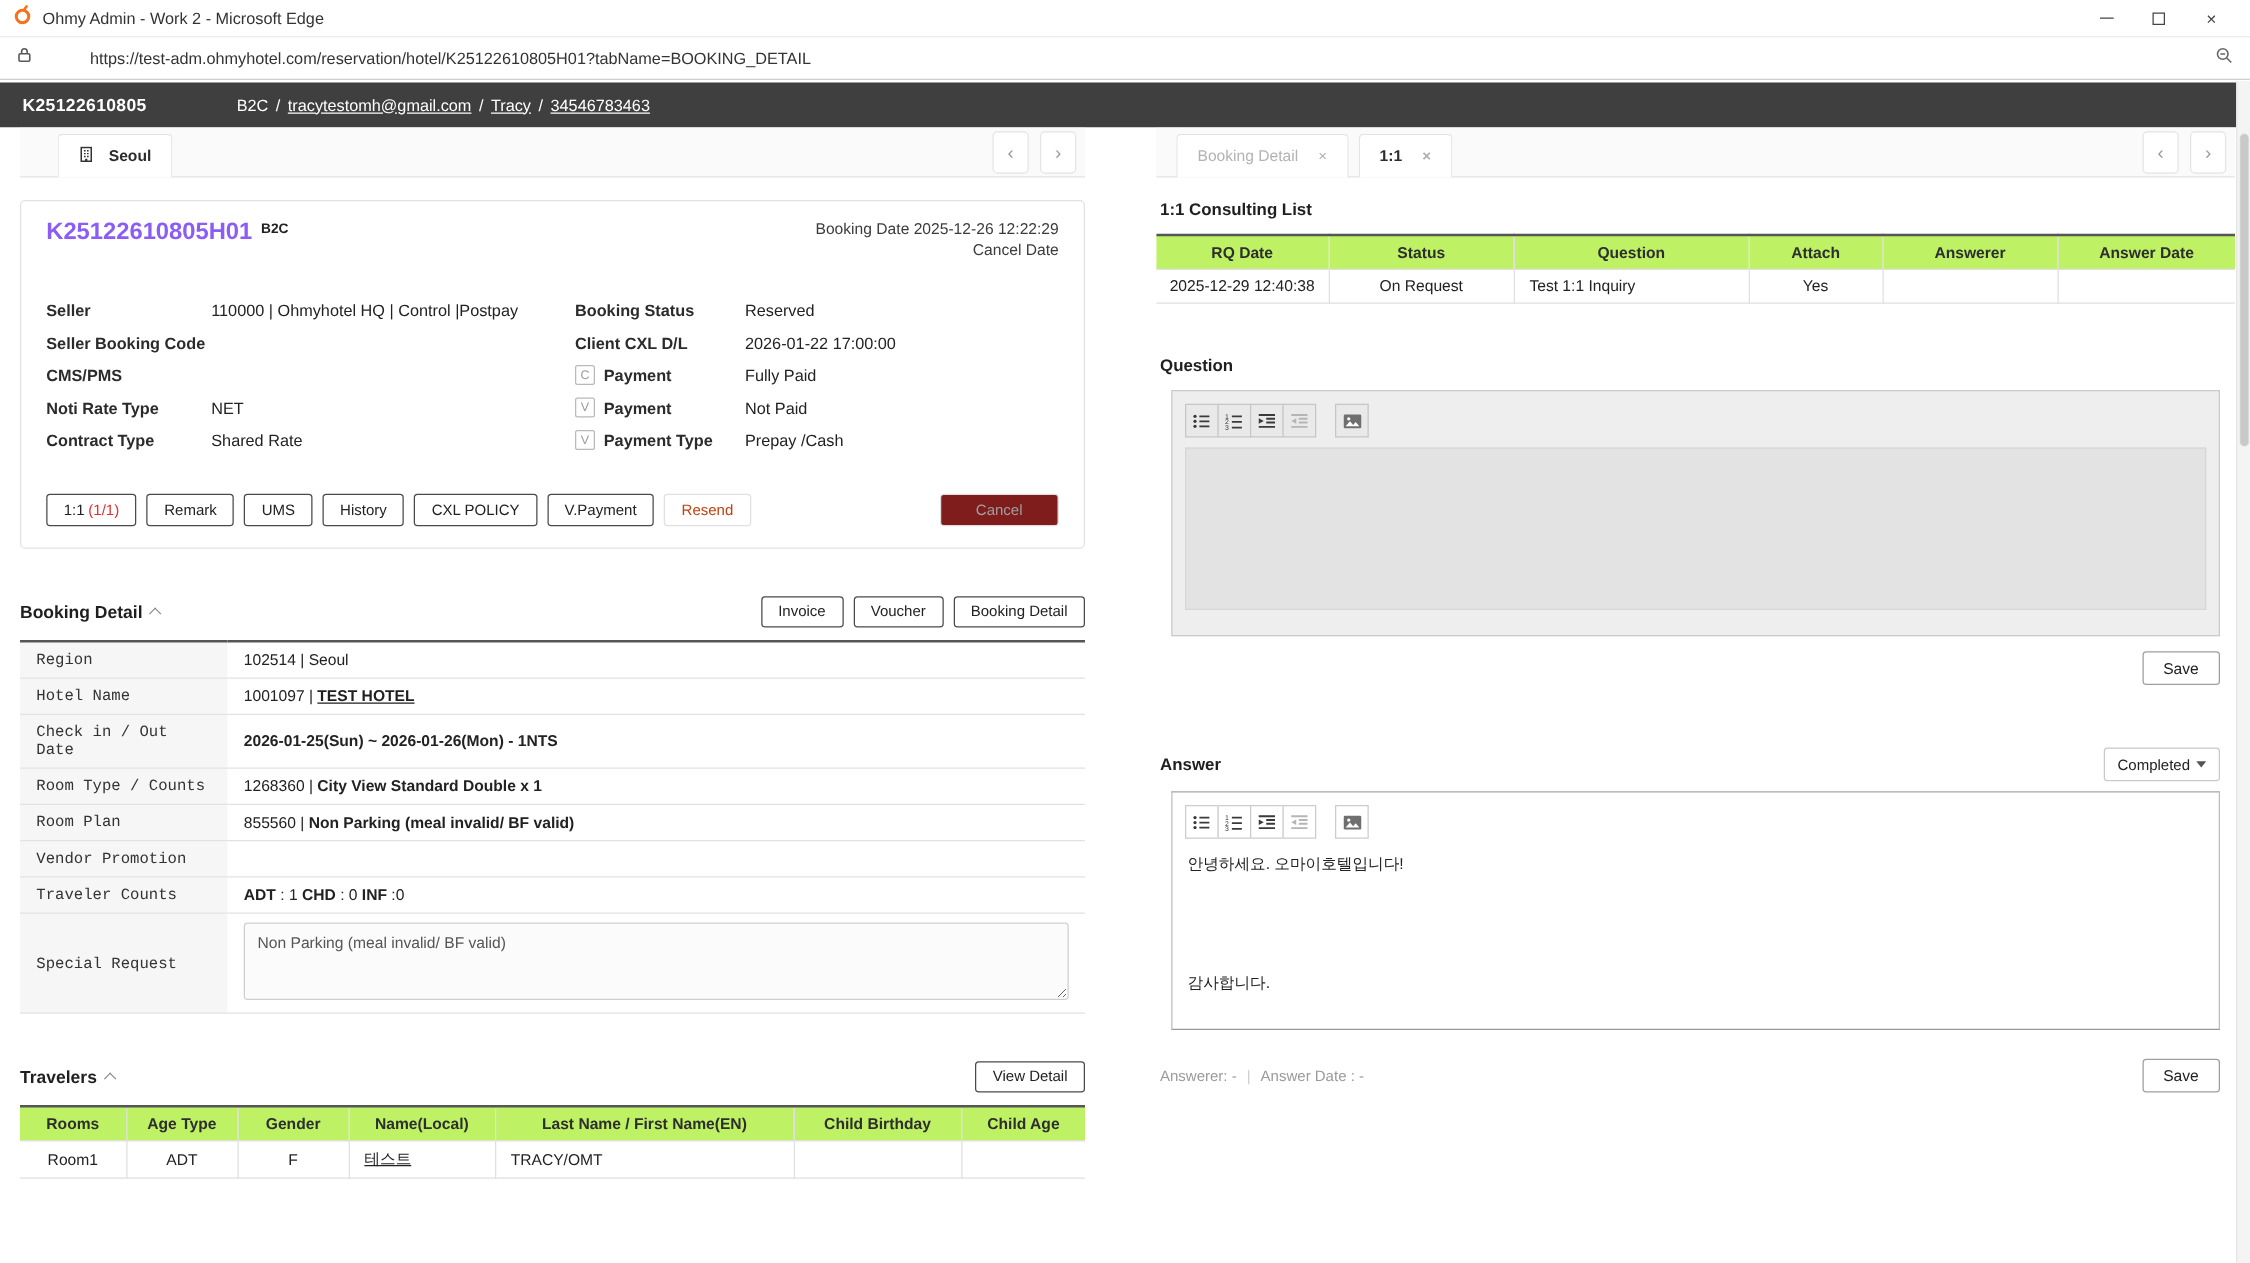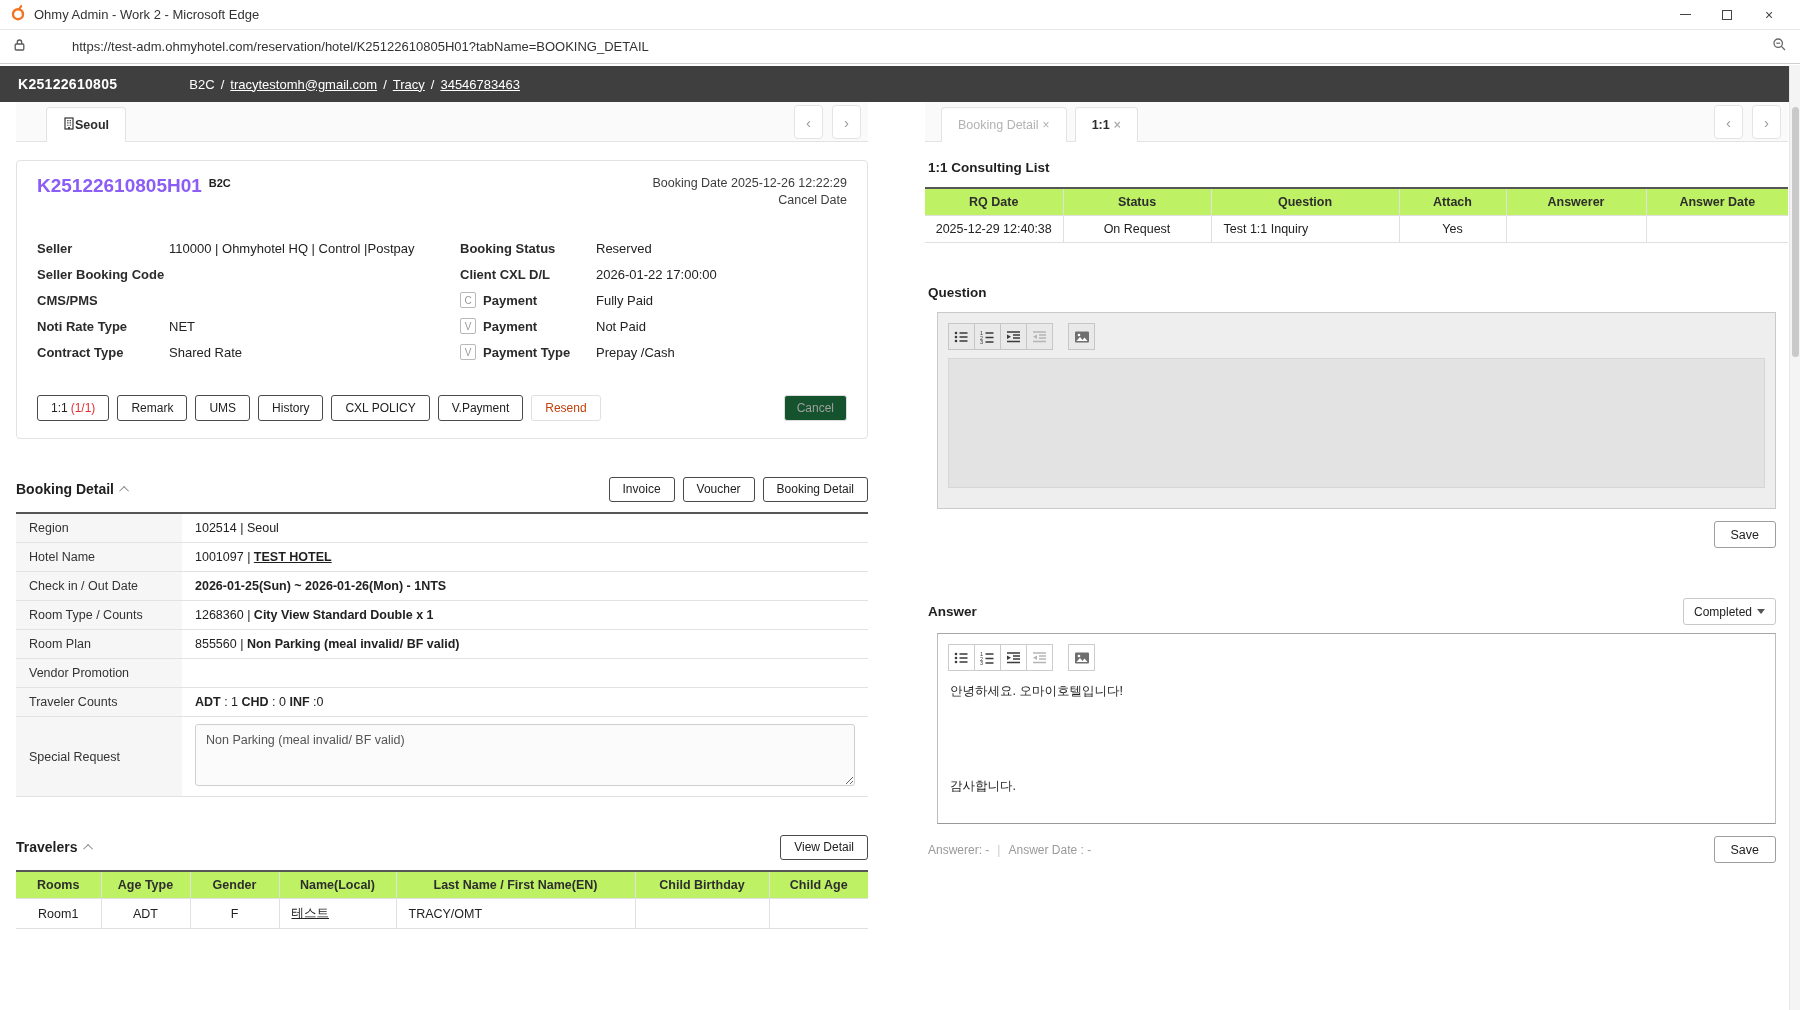--- a/index.html
+++ b/index.html
@@ -32,21 +32,21 @@
   .workspace { height:907px; display:flex; padding-left:16px; overflow:hidden; position:relative; background:#fff; }
   .panel { height:100%; overflow:hidden; }
   .panel.left  { width:852px; margin-right:57px; }
   .panel.right { width:863px; }
 
   .tabstrip { height:40px; background:#fafafa; border-bottom:1px solid #e3e3e3;
     display:flex; align-items:flex-end; position:relative; }
   .panel.left  .tabstrip { padding-left:30px; }
   .panel.right .tabstrip { padding-left:16px; gap:8px; }
   .tab { height:35px; background:#fff; border:1px solid #e3e3e3; border-bottom:none;
-    border-radius:4px 4px 0 0; display:inline-flex; align-items:center; gap:0;
+    border-radius:4px 4px 0 0; display:inline-flex; align-items:center; gap:12px;
     padding:0 16px; margin-bottom:-1px; font-size:12.5px; z-index:2; cursor:pointer; }
   .tab .tab-close { font-size:12px; color:#b0b0b0; margin-left:4px; }
   .tab.inactive { color:#b3b3b3; }
   .tab.active { color:#2c2c2c; font-weight:700; }
   .navs { position:absolute; right:7px; top:3px; display:flex; gap:9px; }
   .nav-btn { width:29px; height:34px; background:#fff; border:1px solid #e4e4e4; border-radius:4px;
     color:#9a9a9a; font-size:15px; display:flex; align-items:center; justify-content:center; cursor:pointer; }
 
   .panel-body { padding-top:18px; }
 
@@ -62,34 +62,34 @@
   .col2 .f-label { width:136px; }
   .f-value { color:#222; white-space:pre; }
   .pfx { width:16px; height:16px; border:1px solid #b9b9b9; border-radius:2px; color:#9a9a9a;
     font-size:10px; display:inline-flex; align-items:center; justify-content:center; font-weight:400; }
   .bc-actions { display:flex; gap:8px; margin-top:30px; align-items:center; }
   .btn { height:26px; padding:0 13px; background:#fff; border:1px solid #4a4a4a; border-radius:3px;
     font-size:12px; color:#222; display:inline-flex; align-items:center; cursor:pointer;
     font-family:"Liberation Sans",sans-serif; }
   .btn .red { color:#e03131; margin-left:3px; }
   .btn.disabled { border-color:#e0e0e0; color:#c2410c; cursor:default; }
-  .btn.cancel { margin-left:auto; background:#14532d; border-color:#dedede; color:#9f9f9f; padding:0 12px; cursor:default; }
+  .btn.cancel { margin-left:auto; background:#7f1d1d; border-color:#dedede; color:#9f9f9f; padding:0 28px; cursor:default; }
 
   
   .sec-head { display:flex; align-items:center; margin-top:37px; margin-bottom:10px; height:26px; }
   .sec-title { font-size:14px; font-weight:700; color:#1f1f1f; display:flex; align-items:center; gap:8px; }
   .chev-up { width:7px; height:7px; border-left:1.6px solid #8a8a8a; border-top:1.6px solid #8a8a8a;
     transform:rotate(45deg) translateY(2px); display:inline-block; }
   .sec-btns { margin-left:auto; display:flex; gap:8px; }
   .btn.sm { height:25px; font-size:12px; }
 
   table { border-collapse:collapse; width:100%; font-size:12.5px; }
   .dtable { border-top:2px solid #565656; }
   .dtable td, .dtable th { border-bottom:1px solid #e2e2e2; padding:7px 13px; text-align:left; }
-  .dtable .lbl { width:168px; background:#f6f6f6; color:#333; font-weight:400; }
+  .dtable .lbl { width:168px; background:#f6f6f6; color:#333; font-weight:400;font-family:Liberation Mono, monospace; }
   .b { font-weight:700; }
   .link-dark { font-weight:700; text-decoration:underline; color:#1f1f1f; cursor:pointer; }
   .sr-area { width:660px; height:62px; border:1px solid #cfcfcf; border-radius:3px; background:#fbfbfb;
     font-size:12.5px; color:#555; padding:8px 10px; resize:both; font-family:"Liberation Sans",sans-serif; }
 
   .gtable { border-top:2px solid #565656; border-bottom:1px solid #9a9a9a; }
   .gtable th { background:#bef264; font-weight:700; color:#2e2e2e; }
   .gtable th, .gtable td { border:1px solid #e0e0e0; border-left:none; border-right:1px solid #e0e0e0;
     padding:6px 8px; text-align:center; height:27px; }
   .gtable th:last-child, .gtable td:last-child { border-right:none; }
@@ -113,21 +113,21 @@
   .a-content { padding:11px 12px 10px; min-height:152px; font-size:12.5px; line-height:19px; color:#222; }
   .a-content p { min-height:19px; white-space:pre-wrap; }
   .save-row { display:flex; justify-content:flex-end; margin:12px 12px 0; }
   .btn.save { border-color:#9e9e9e; padding:0 16px; height:27px; font-size:12.5px; border-radius:3px; }
   .ans-head { display:flex; align-items:center; margin-top:50px; margin-right:12px; }
   .ans-head .rp-title { margin:0 0 0 3px; }
   .dropdown { margin-left:auto; width:93px; height:27px; border:1px solid #c9c9c9; border-radius:3px;
     background:#fff; display:flex; align-items:center; padding:0 10px; font-size:12px; cursor:pointer; }
   .caret { margin-left:auto; width:0; height:0; border-left:4px solid transparent;
     border-right:4px solid transparent; border-top:5px solid #555; }
-  .ans-footer { display:flex; align-items:center; margin:12px 12px 0 3px; font-size:12px; color:#9a9a9a; }
+  .ans-footer { display:flex; align-items:center; margin:23px 12px 0 3px; font-size:12px; color:#9a9a9a; }
   .ans-footer .dv { margin:0 8px; color:#ccc; }
   .ans-footer .btn.save { margin-left:auto; }
 
   
   .vscroll { position:absolute; right:0; top:65px; bottom:0; width:11px; background:#f4f4f4;
     border-left:1px solid #e6e6e6; }
   .vthumb { position:absolute; left:2px; top:42px; width:7px; height:250px; background:#c9c9c9; border-radius:4px; }
 </style>
 </head>
 <body>

